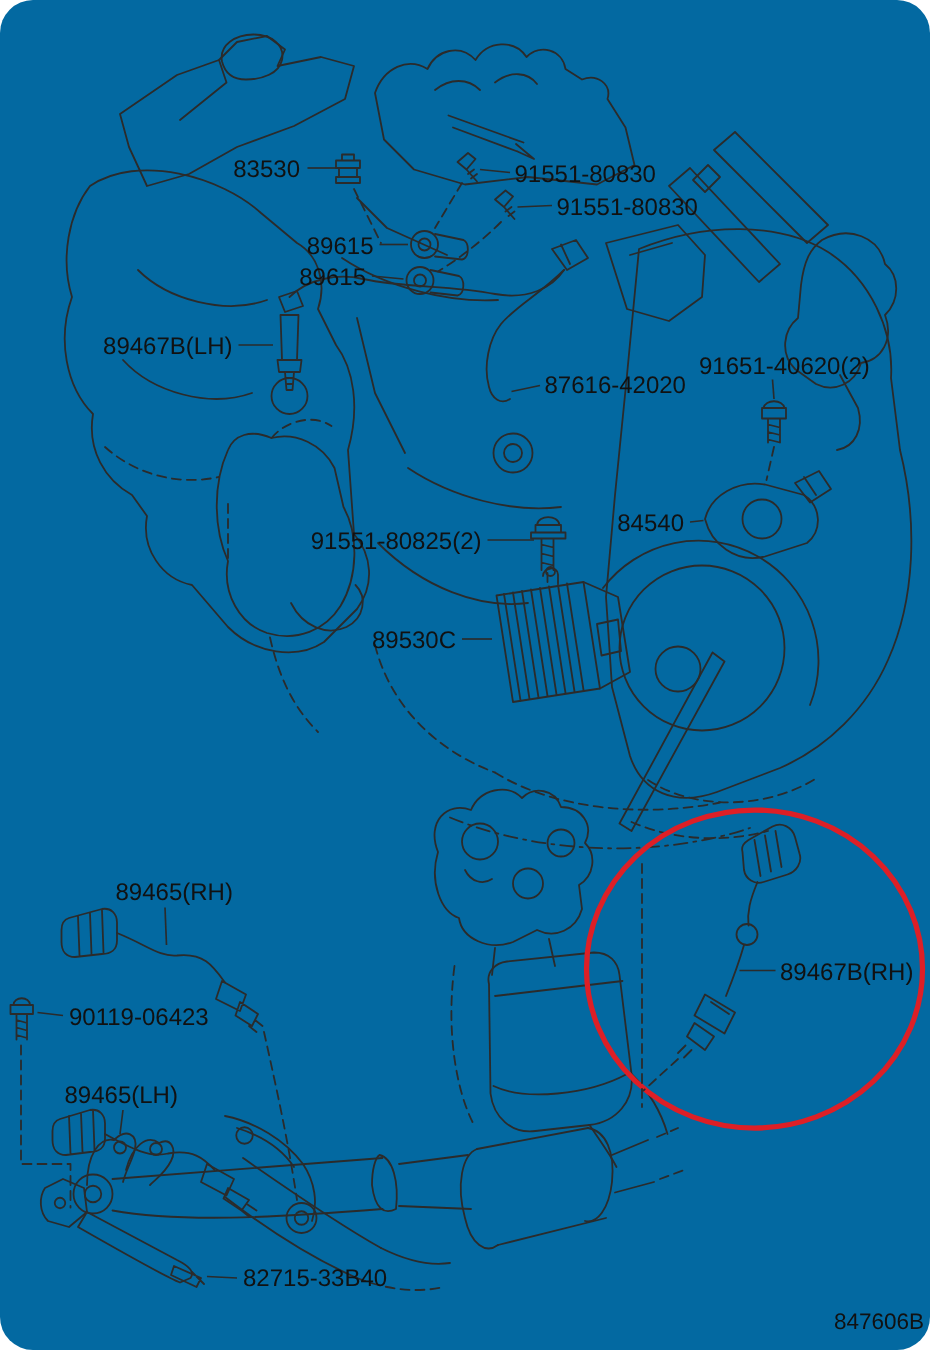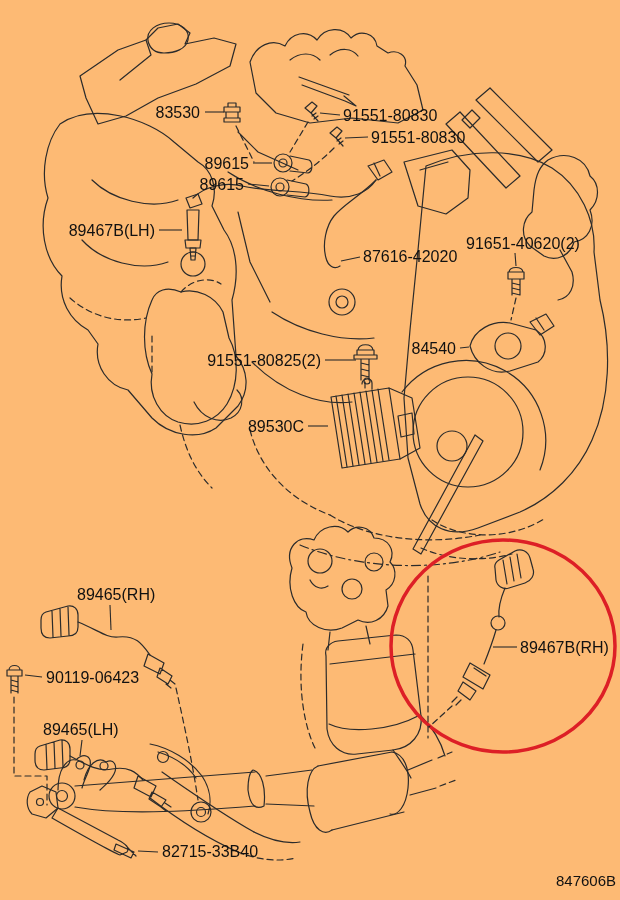--- a/index.html
+++ b/index.html
@@ -1,17 +1,17 @@
 <!DOCTYPE html>
 <html><head>
 <meta charset="utf-8">
 <style>
   html,body{margin:0;padding:0;background:#ffffff;}
-  .page{position:relative;width:620px;height:900px;background:#fdba74;overflow:hidden;
-        font-family:"Liberation Sans", sans-serif;}
+  .page{position:relative;width:620px;height:900px;background:#0369a1;overflow:hidden;
+        font-family:"Liberation Sans", sans-serif;border-radius:22px;}
   svg{position:absolute;left:0;top:0;}
   text{font-family:"Liberation Sans", sans-serif;font-size:16px;fill:#111;}
   text.code{font-size:15px;}
   .art path, .art line, .art circle, .art ellipse, .art polyline{fill:none;stroke-linecap:round;stroke-linejoin:round;}
   .dash{stroke-dasharray:6 4;}
   .dashdot{stroke-dasharray:9 4 2 4;}
   .lead{stroke:#2b2b2b;stroke-width:1.1;}
 </style>
 </head>
 <body>

